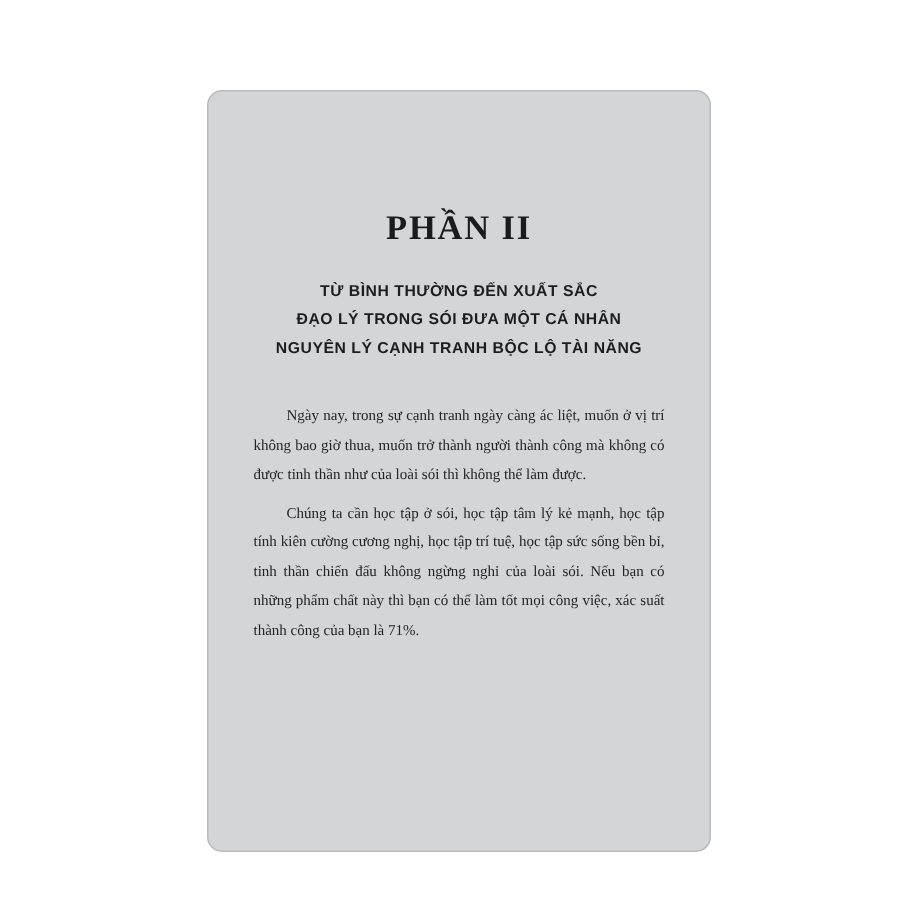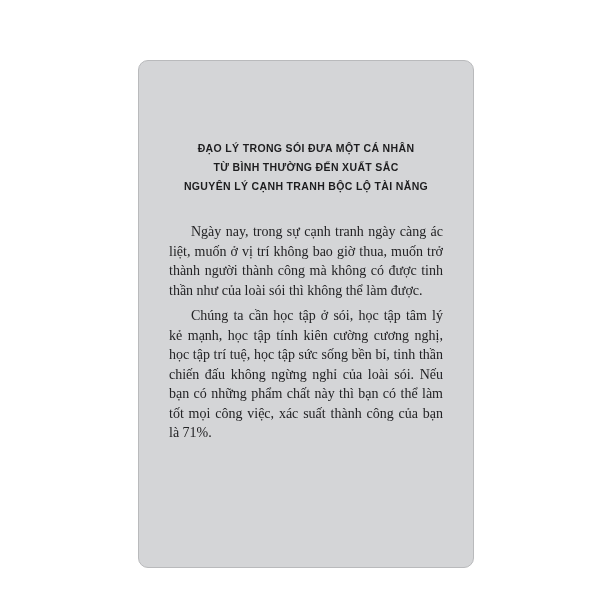--- a/index.html
+++ b/index.html
@@ -52,43 +52,44 @@
   }
   .subtitle-line {
     font-size: 10.5px;
     font-weight: bold;
     letter-spacing: 0.35px;
     color: #1d1d1f;
     line-height: 19px;
     font-family: "Liberation Sans", sans-serif;
   }
   .body-para {
-    font-size: 14px;
+    font-size: 10px;
     line-height: 19.5px;
     color: #232325;
     text-align: justify;
     text-indent: 22px;
     margin: 0 0 6px 0;
     font-family: "Liberation Serif", serif;
   }
   .body-para:last-child {
     margin-bottom: 0;
   }
 </style>
 </head>
 <body>
 
 <div id="page">
   <div id="book-page">
     <div id="content">
 
+      <h1 class="part-title">PHẦN II</h1>
 
       <div class="subtitle-block">
+        <div class="subtitle-line">TỪ BÌNH THƯỜNG ĐẾN XUẤT SẮC</div>
         <div class="subtitle-line">ĐẠO LÝ TRONG SÓI ĐƯA MỘT CÁ NHÂN</div>
-        <div class="subtitle-line">TỪ BÌNH THƯỜNG ĐẾN XUẤT SẮC</div>
         <div class="subtitle-line">NGUYÊN LÝ CẠNH TRANH BỘC LỘ TÀI NĂNG</div>
       </div>
 
       <p class="body-para">Ngày nay, trong sự cạnh tranh ngày càng ác liệt, muốn ở vị trí không bao giờ thua, muốn trở thành người thành công mà không có được tinh thần như của loài sói thì không thể làm được.</p>
       <p class="body-para">Chúng ta cần học tập ở sói, học tập tâm lý kẻ mạnh, học tập tính kiên cường cương nghị, học tập trí tuệ, học tập sức sống bền bỉ, tinh thần chiến đấu không ngừng nghỉ của loài sói. Nếu bạn có những phẩm chất này thì bạn có thể làm tốt mọi công việc, xác suất thành công của bạn là 71%.</p>
 
     </div>
   </div>
 </div>
 

